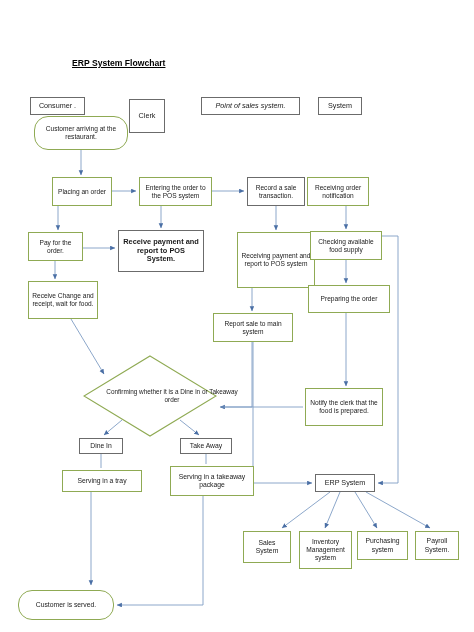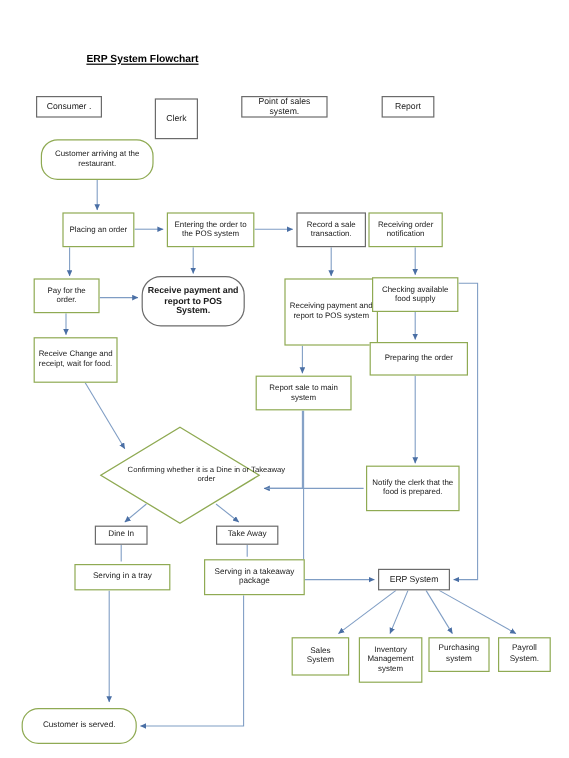--- a/index.html
+++ b/index.html
@@ -74,20 +74,21 @@
   }
   #title {
     position: absolute;
     font-weight: bold;
     text-decoration: underline;
     color: #000000;
     white-space: nowrap;
   }
   .lane-hdr {
     font-size: 7.2px;
+    margin-top: 17px;
   }
 </style>
 </head>
 <body>
 
 <div id="canvas">
 
   <svg id="wires" viewBox="0 0 474 632">
     <defs>
       <marker id="ah" markerWidth="7" markerHeight="7" refX="5.4" refY="2.6" orient="auto">
@@ -142,33 +143,33 @@
       <path d="M340,492 L325,528"></path>
       <path d="M355,492 L377,528"></path>
       <path d="M366,492 L430,528"></path>
 
       <path d="M91,492 L91,585"></path>
 
       <path d="M203,496 L203,605 L117,605"></path>
     </g>
   </svg>
 
-  <div id="title" style="left: 56px; top: 44px; font-size: 8.6px; padding-left: 16px;">ERP System Flowchart</div>
+  <div id="title" style="left: 56px; top: 58px; font-size: 8.6px; padding-left: 16px;">ERP System Flowchart</div>
 
   <div class="node rect-gray lane-hdr" style="left: 30px; top: 80px; width: 55px; height: 18px;">
     <span>Consumer .</span>
   </div>
   <div class="node rect-gray lane-hdr" style="left: 129px; top: 82px; width: 36px; height: 34px;">
     <span>Clerk</span>
   </div>
-  <div class="node rect-gray lane-hdr" style="left: 201px; top: 80px; width: 72px; height: 18px;">
+  <div class="node rect-gray lane-hdr" style="left: 201px; top: 80px; width: 99px; height: 18px; font-style: italic;">
     <span>Point of sales system.</span>
   </div>
   <div class="node rect-gray lane-hdr" style="left: 318px; top: 80px; width: 44px; height: 18px;">
-    <span>Report</span>
+    <span>System</span>
   </div>
 
   <div class="diamond-wrap" style="left: 83px; top: 355px; width: 134px; height: 82px;">
     <svg class="diamond-shape" viewBox="0 0 134 82" preserveAspectRatio="none">
       <polygon points="67,1 133,41 67,81 1,41" fill="#ffffff" stroke="#8faa53" stroke-width="1.1"></polygon>
     </svg>
     <div class="diamond-label" style="font-size: 6.4px; padding: 0px 22px;">Confirming whether it is a Dine in or Takeaway order</div>
   </div>
 
 <div class="node terminator" style="left: 34px; top: 116px; width: 94px; height: 34px; font-size: 6.6px;">
@@ -182,21 +183,21 @@
     </div>
     <div class="node rect-gray" style="left: 247px; top: 177px; width: 58px; height: 29px; font-size: 6.6px;">
       <span>Record a sale transaction.</span>
     </div>
     <div class="node rect-green" style="left: 307px; top: 177px; width: 62px; height: 29px; font-size: 6.6px;">
       <span>Receiving order notification</span>
     </div>
     <div class="node rect-green" style="left: 28px; top: 232px; width: 55px; height: 29px; font-size: 6.6px;">
       <span>Pay for the order.</span>
     </div>
-    <div class="node rect-gray" style="left: 118px; top: 230px; width: 86px; height: 42px; font-size: 7.4px; font-weight: bold; border-radius: 16px;">
+    <div class="node rect-gray" style="left: 118px; top: 230px; width: 86px; height: 42px; font-size: 7.4px; font-weight: bold;">
       <span>Receive payment and report to POS System.</span>
     </div>
     <div class="node rect-green" style="left: 237px; top: 232px; width: 78px; height: 56px; font-size: 6.6px;">
       <span>Receiving payment and report to POS system</span>
     </div>
     <div class="node rect-green" style="left: 310px; top: 231px; width: 72px; height: 29px; font-size: 6.6px;">
       <span>Checking available food supply</span>
     </div>
     <div class="node rect-green" style="left: 28px; top: 281px; width: 70px; height: 38px; font-size: 6.6px;">
       <span>Receive Change and receipt, wait for food.</span>

